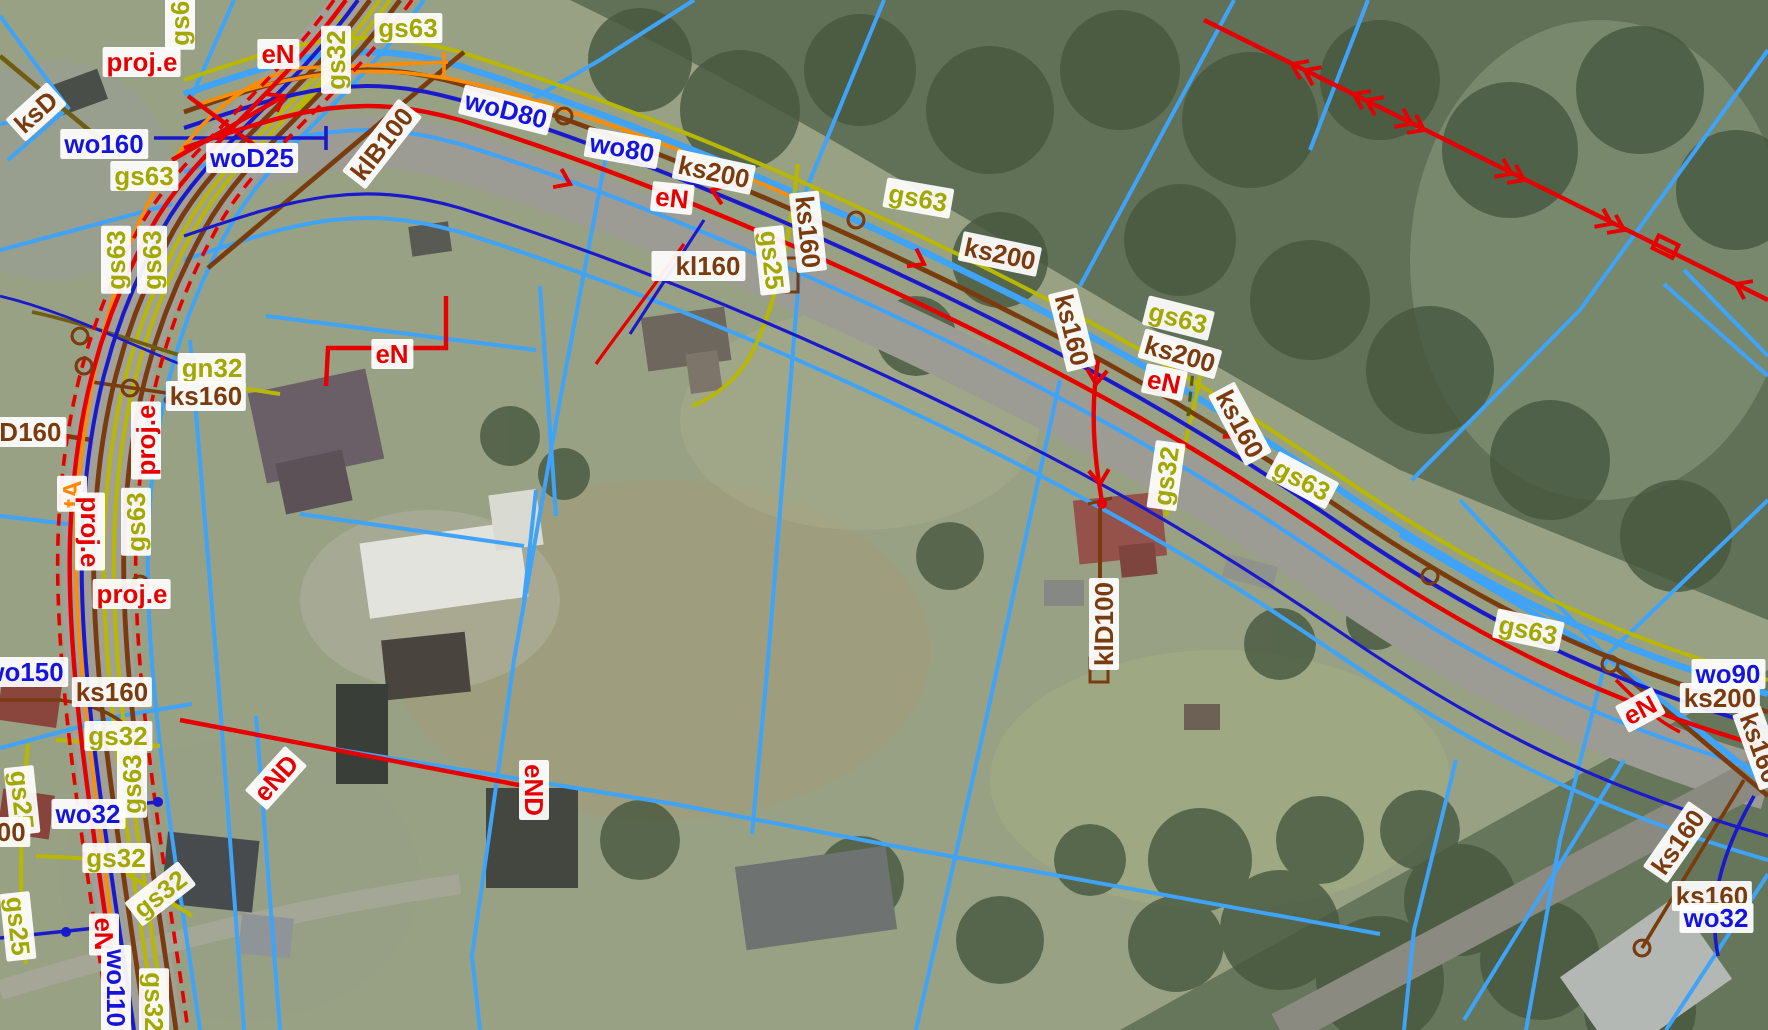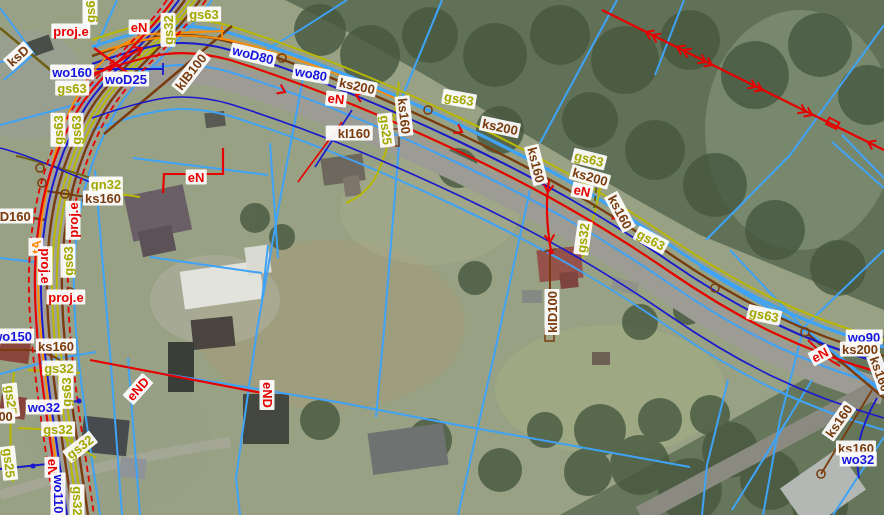--- a/index.html
+++ b/index.html
@@ -271,21 +271,21 @@
 </svg>
 
 <div id="labels">
       <div class="lbl lg" style="left: 90px; top: 8px; transform: translate(-50%, -50%) rotate(-90deg);">gs63</div>
       <div class="lbl le" style="left: 71px; top: 31px; transform: translate(-50%, -50%) rotate(0deg);">proj.e</div>
       <div class="lbl le" style="left: 139px; top: 27px; transform: translate(-50%, -50%) rotate(0deg);">eN</div>
       <div class="lbl lg" style="left: 168px; top: 30px; transform: translate(-50%, -50%) rotate(-90deg);">gs32</div>
       <div class="lbl lg" style="left: 204px; top: 14px; transform: translate(-50%, -50%) rotate(0deg);">gs63</div>
       <div class="lbl ls" style="left: 18px; top: 56px; transform: translate(-50%, -50%) rotate(-42deg);">ksD</div>
       <div class="lbl lw" style="left: 253px; top: 55px; transform: translate(-50%, -50%) rotate(14deg);">woD80</div>
-      <div class="lbl lw" style="left: 72px; top: 72px; transform: translate(-50%, -50%) rotate(0deg);">wo160</div>
+      <div class="lbl lw" style="left: 52px; top: 72px; transform: translate(-50%, -50%) rotate(0deg);">wo160</div>
       <div class="lbl lw" style="left: 126px; top: 64px; transform: translate(-50%, -50%) rotate(0deg); margin-top: 15px;">woD25</div>
       <div class="lbl ls" style="left: 191px; top: 72px; transform: translate(-50%, -50%) rotate(-52deg);">klB100</div>
       <div class="lbl lg" style="left: 72px; top: 88px; transform: translate(-50%, -50%) rotate(0deg);">gs63</div>
       <div class="lbl lg" style="left: 58px; top: 130px; transform: translate(-50%, -50%) rotate(-90deg);">gs63</div>
       <div class="lbl lg" style="left: 76px; top: 130px; transform: translate(-50%, -50%) rotate(-90deg);">gs63</div>
       <div class="lbl lw" style="left: 311px; top: 74px; transform: translate(-50%, -50%) rotate(10deg);">wo80</div>
       <div class="lbl ls" style="left: 357px; top: 86px; transform: translate(-50%, -50%) rotate(12deg);">ks200</div>
       <div class="lbl le" style="left: 336px; top: 99px; transform: translate(-50%, -50%) rotate(6deg);">eN</div>
       <div class="lbl ls" style="left: 500px; top: 127px; transform: translate(-50%, -50%) rotate(12deg);">ks200</div>
       <div class="lbl ls" style="left: 404px; top: 116px; transform: translate(-50%, -50%) rotate(84deg);">ks160</div>

